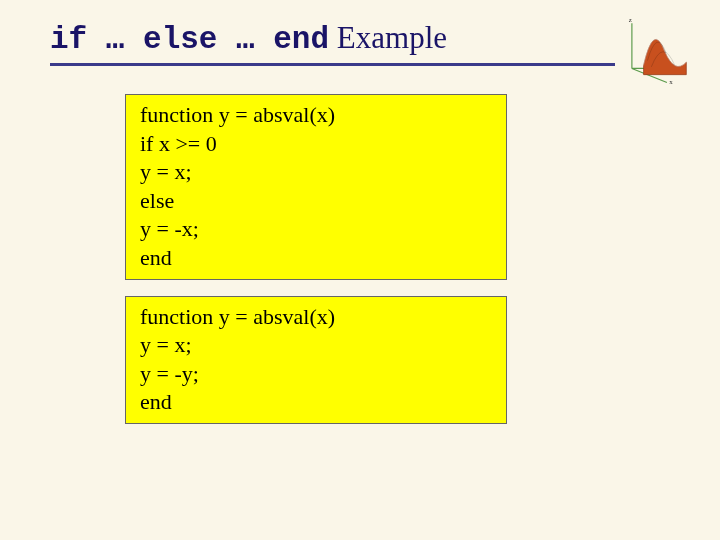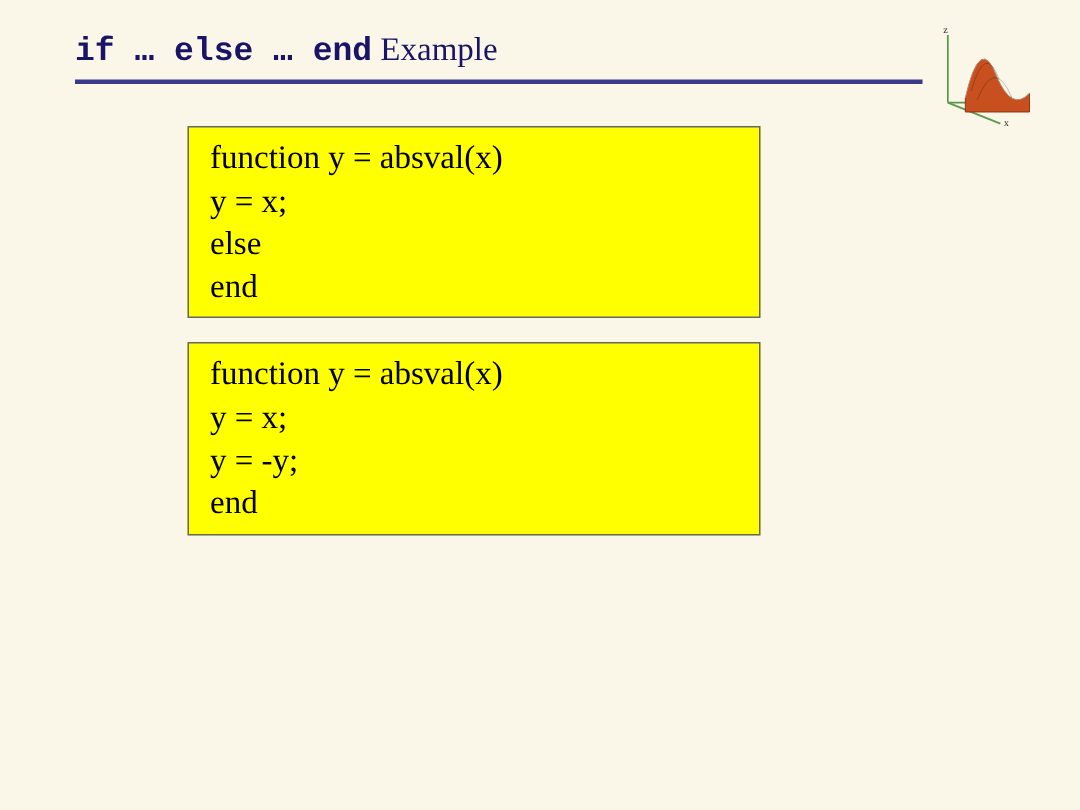--- a/index.html
+++ b/index.html
@@ -9,21 +9,21 @@
     background: #faf6e8;
     font-family: "Times New Roman", Times, serif;
     position: relative;
     overflow: hidden;
   }
   .slide {
     padding: 20px 50px 30px 50px;
     position: relative;
   }
   .title-line {
-    font-size: 22px;
+    font-size: 31px;
     color: #1a1467;
     margin-bottom: 6px;
     font-family: "Times New Roman", Times, serif;
   }
   .title-line .mono {
     font-family: "Courier New", Courier, monospace;
     font-weight: bold;
   }
   .title-line .serif {
     font-family: "Times New Roman", Times, serif;
@@ -63,22 +63,24 @@
 <div class="slide">
 
   <div class="title-line">
     <span class="mono">if</span><span class="mono"> … </span><span class="mono">else</span><span class="mono"> … </span><span class="mono">end</span><span class="serif"> Example</span>
   </div>
 
   <div class="hr"></div>
 
   <div class="code-box">
     <div>function y = absval(x)</div>
+    <div>if x &gt;= 0</div>
     <div>y = x;</div>
     <div>else</div>
+    <div>y = -x;</div>
     <div>end</div>
   </div>
 
   <div class="code-box">
     <div>function y = absval(x)</div>
     <div>y = x;</div>
     <div>y = -y;</div>
     <div>end</div>
   </div>
 

